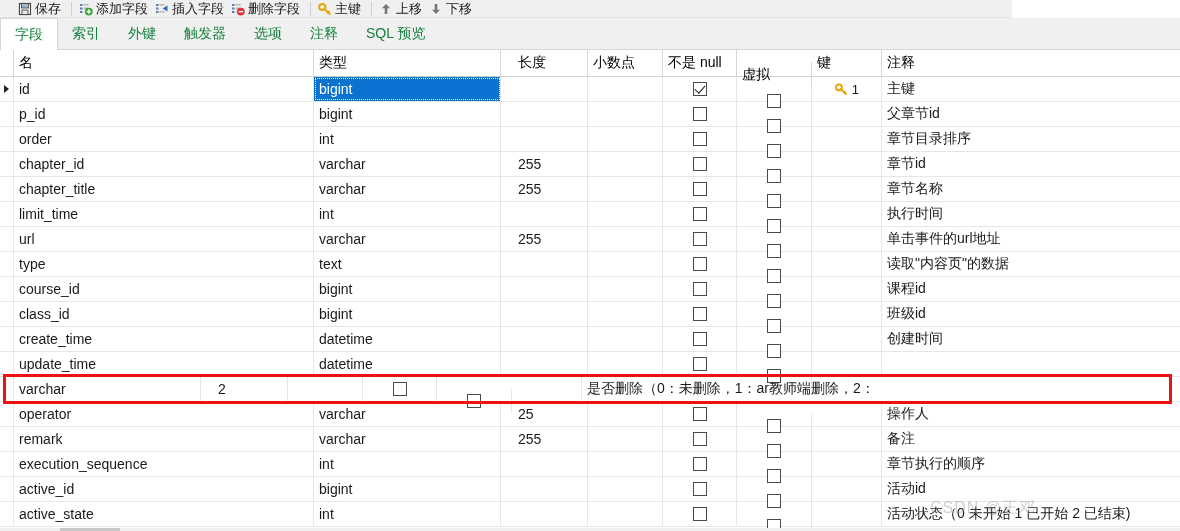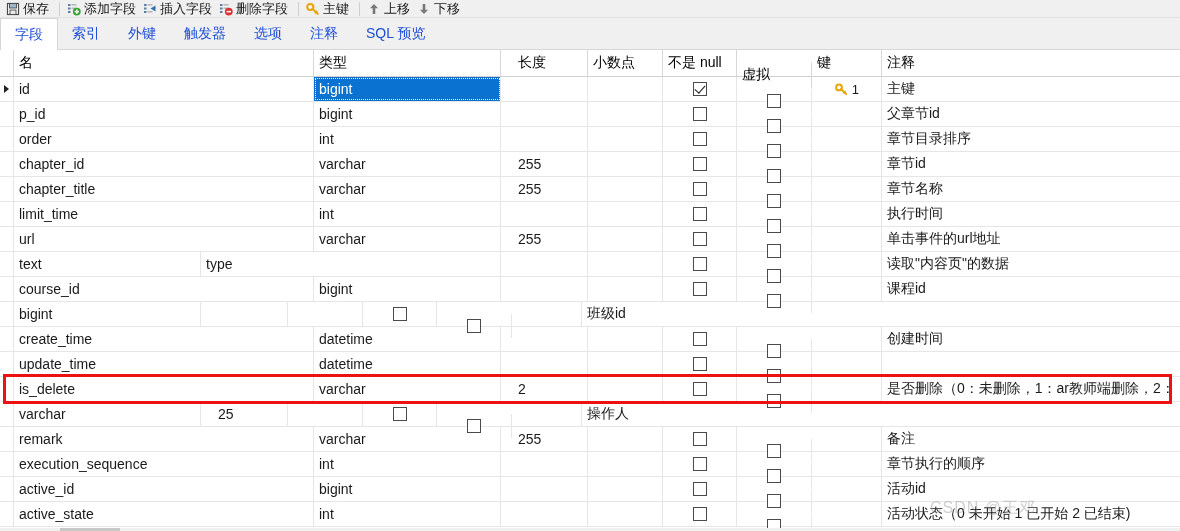--- a/index.html
+++ b/index.html
@@ -14,24 +14,24 @@
 
   #app {
     position: relative;
     width: 1180px; height: 531px;
     background: #ffffff;
   }
 
   
   .toolbar {
     position: absolute; left: 0; top: 0;
-    width: 1180px; height: 18px;
+    width: 1012px; height: 18px;
     background: #f0f0f0;
     display: flex; align-items: center;
-    padding-left: 4px;
+    padding-left: 16px;
     overflow: hidden;
     border-bottom: 1px solid #e2e2e2;
   }
   .tb-btn {
     display: flex; align-items: center;
     height: 18px;
     padding: 0 5px 0 2px;
     font-size: 13px;
     color: #1a1a1a;
     white-space: nowrap;
@@ -59,21 +59,21 @@
     width: 1180px; height: 32px;
     background: #f0f0f0;
     display: flex; align-items: flex-end;
     border-bottom: 1px solid #d6d6d6;
   }
   .tab {
     height: 31px;
     padding: 0 14px;
     display: flex; align-items: center;
     font-size: 14px;
-    color: #1d4ed8;
+    color: #15803d;
     white-space: nowrap;
     cursor: default;
     background: transparent;
     border: none;
   }
   .tab.active {
     background: #ffffff;
     border-left: 1px solid #d6d6d6;
     border-right: 1px solid #d6d6d6;
     border-top: 1px solid #d6d6d6;
@@ -447,22 +447,22 @@
             <span class="chk"></span>
           </div>
           <div class="cell c-virt">
             <span class="chk"></span>
           </div>
           <div class="cell c-key"></div>
           <div class="cell c-cmt"> 单击事件的url地址</div>
         </div>
         <div class="grid-row">
           <div class="cell c-sel"></div>
+          <div class="cell c-name">type</div>
           <div class="cell c-type">text</div>
-          <div class="cell c-name">type</div>
           <div class="cell c-len"></div>
           <div class="cell c-dec"></div>
           <div class="cell c-nn">
             <span class="chk"></span>
           </div>
           <div class="cell c-virt">
             <span class="chk"></span>
           </div>
           <div class="cell c-key"></div>
           <div class="cell c-cmt">读取"内容页"的数据</div>
@@ -477,20 +477,21 @@
             <span class="chk"></span>
           </div>
           <div class="cell c-virt">
             <span class="chk"></span>
           </div>
           <div class="cell c-key"></div>
           <div class="cell c-cmt">课程id</div>
         </div>
         <div class="grid-row">
           <div class="cell c-sel"></div>
+          <div class="cell c-name">class_id</div>
           <div class="cell c-type">bigint</div>
           <div class="cell c-len"></div>
           <div class="cell c-dec"></div>
           <div class="cell c-nn">
             <span class="chk"></span>
           </div>
           <div class="cell c-virt">
             <span class="chk"></span>
           </div>
           <div class="cell c-key"></div>
@@ -520,35 +521,35 @@
           <div class="cell c-nn">
             <span class="chk"></span>
           </div>
           <div class="cell c-virt">
             <span class="chk"></span>
           </div>
           <div class="cell c-key"></div>
         </div>
         <div class="grid-row">
           <div class="cell c-sel"></div>
-          <div class="cell c-name">is_delete</div>
           <div class="cell c-type">varchar</div>
           <div class="cell c-len">2</div>
           <div class="cell c-dec"></div>
           <div class="cell c-nn">
             <span class="chk"></span>
           </div>
           <div class="cell c-virt">
             <span class="chk"></span>
           </div>
           <div class="cell c-key"></div>
           <div class="cell c-cmt">是否删除（0：未删除，1：ar教师端删除，2：</div>
         </div>
         <div class="grid-row">
           <div class="cell c-sel"></div>
+          <div class="cell c-name">operator</div>
           <div class="cell c-type">varchar</div>
           <div class="cell c-len">25</div>
           <div class="cell c-dec"></div>
           <div class="cell c-nn">
             <span class="chk"></span>
           </div>
           <div class="cell c-virt">
             <span class="chk"></span>
           </div>
           <div class="cell c-key"></div>

